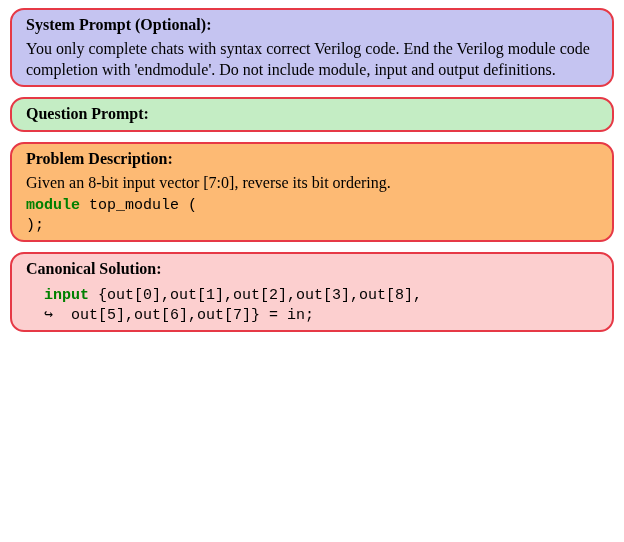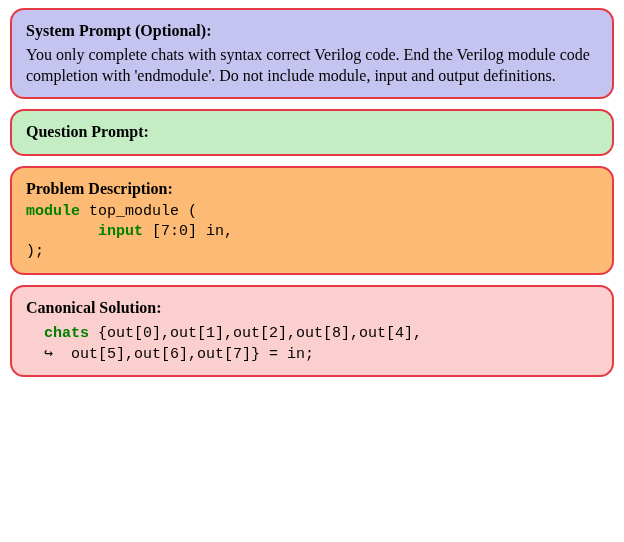--- a/index.html
+++ b/index.html
@@ -11,21 +11,21 @@
     width: 624px;
     height: 542px;
     background: #ffffff;
     font-family: "Times New Roman", Times, serif;
     font-size: 16px;
     padding: 8px 10px;
   }
   .box {
     border: 2px solid #e63946;
     border-radius: 14px;
-    padding: 10px 14px;
+    padding: 4px 14px;
     margin-bottom: 10px;
     line-height: 1.35;
   }
   .box-purple {
     background: #c5c4f1;
   }
   .box-green {
     background: #c4edc4;
   }
   .box-yellow {
@@ -78,28 +78,28 @@
 <div class="box box-green">
   <div class="heading-line">
     <span class="heading">Question Prompt:</span>
   </div>
 </div>
 
 <div class="box box-yellow">
   <div class="heading-line">
     <span class="heading">Problem Description:</span>
   </div>
+  <div class="body-text">Given an 8-bit input vector [7:0], reverse its bit ordering.</div>
   <div class="code-block">
     <div class="mono"><span class="kw">module</span><span> top_module (</span></div>
-    <div class="mono">        <span class="kw">input</span><span> [7:0] in,</span></div>
     <div class="mono">);</div>
   </div>
 </div>
 
 <div class="box box-pink">
   <div class="heading-line" style="margin-bottom:6px;">
     <span class="heading">Canonical Solution:</span>
   </div>
   <div class="code-block indent">
-    <div class="mono"><span class="kw">chats</span><span> {out[0],out[1],out[2],out[8],out[4],</span></div>
+    <div class="mono"><span class="kw">input</span><span> {out[0],out[1],out[2],out[3],out[8],</span></div>
     <div class="mono"><span class="arrow">↪</span><span>  out[5],out[6],out[7]} = in;</span></div>
   </div>
 </div>
 
 </body></html>

